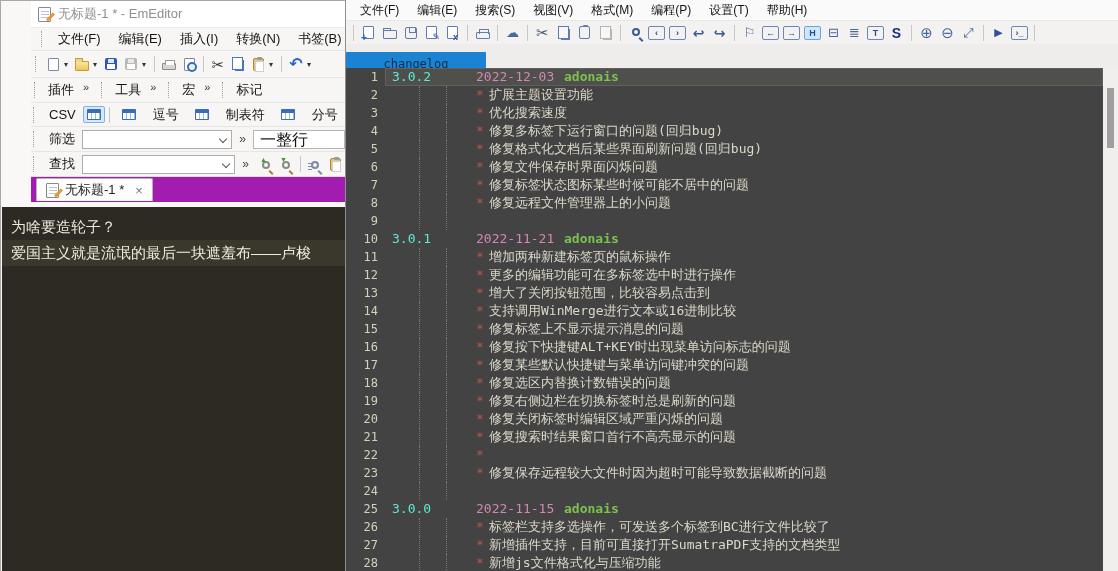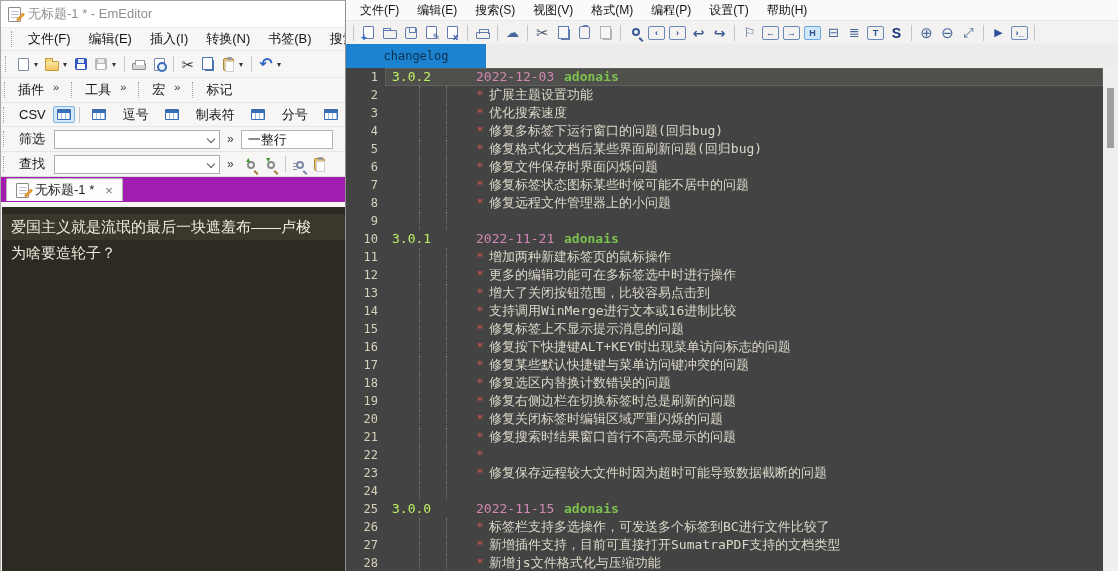--- a/index.html
+++ b/index.html
@@ -2,42 +2,42 @@
 <html><head>
 <meta charset="utf-8">
 <style>
   * { margin:0; padding:0; box-sizing:border-box; }
   html,body { width:1118px; height:571px; overflow:hidden; background:#d8d8d8;
     font-family:"Liberation Sans","DejaVu Sans",sans-serif; }
   #stage { position:relative; width:1118px; height:571px; background:#fff; overflow:hidden; }
 
   
   #lw { position:absolute; left:0; top:0; width:345px; height:571px; background:#f9f8f7;
-        border-left:1px solid #a8a8a8; border-top:1px solid #a8a8a8; overflow:hidden; }
+        border-left:1px solid #a8a8a8; border-top:1px solid #a8a8a8; overflow:hidden;padding-left:30px; }
   .titlebar { height:26px; background:#ffffff; display:flex; align-items:center; padding-left:7px; gap:7px; }
   .title { font-size:13px; color:#8f8f8f; white-space:nowrap; }
   .menubar { height:23px; background:#f7f6f5; border-top:1px solid #ececec; display:flex; align-items:center; padding-left:8px; }
   .menubar .mi { padding:0 9px; font-size:13px; color:#141414; white-space:nowrap; }
   .row { display:flex; align-items:center; background:#f7f6f5; border-top:1px solid #e6e6e6; overflow:hidden; white-space:nowrap; }
   .tbar { height:27px; padding-left:2px; }
   .grouprow { height:25px; }
   .grp { display:flex; align-items:center; height:100%; padding:0 9px 0 1px; }
   .grp .glabel { font-size:13px; color:#141414; margin-left:6px; }
   .more { font-size:11px; color:#333; margin-left:9px; position:relative; top:-3px; }
   .csvrow { height:24px; }
   .csvlabel { font-size:13px; color:#141414; margin:0 7px 0 8px; }
   .csvitem { display:flex; align-items:center; gap:17px; margin:0 8px; font-size:13px; color:#141414; }
   .frow { height:25px; }
   .flabel { font-size:13px; color:#141414; margin:0 7px 0 8px; width:28px; }
   .combo { width:166px; height:19px; background:#fff; border:1px solid #adadad; position:relative; }
   .chev { position:absolute; right:5px; top:5px; width:6px; height:6px;
           border-right:1.4px solid #555; border-bottom:1.4px solid #555; transform:rotate(45deg); }
   .gchev { font-size:12px; color:#444; margin:0 7px; }
   .modefield { height:19px; min-width:92px; background:#fff; border:1px solid #b5b5b5;
-               font-size:13px; line-height:17px; padding:0 6px; color:#141414; }
+               font-size:16px; line-height:17px; padding:0 6px; color:#141414; }
   .doctabbar { height:26px; background:#a21caf; border-top:1px solid #dcdcdc; display:flex; align-items:center; padding-left:5px; }
   .doctab { height:23px; background:#fdfdfd; border:1px solid #b3b3b3; border-bottom:none;
             border-radius:2px 2px 0 0; display:flex; align-items:center; padding:0 9px; gap:6px; }
   .doctab .t { font-size:13px; color:#222; }
   .doctab .x { font-size:13px; color:#787878; margin-left:5px; }
   #lcontent { position:absolute; left:1px; right:0; top:206px; bottom:0; background:#2c2a22; padding-top:7px; }
   .lline { height:26px; line-height:26px; padding-left:9px; font-size:15px; color:#edeadb; white-space:nowrap; }
   .lline.cur { background:#3a382c; }
 
   
@@ -118,30 +118,30 @@
   
   #rw { position:absolute; left:345px; top:0; width:773px; height:571px; background:#efeeec;
         border-left:1px solid #8f8f8f; overflow:hidden; }
   .rmenubar { height:20px; background:#fbfafa; display:flex; align-items:center; padding-left:5px; }
   .rmenubar .mi { padding:0 9px; font-size:12px; color:#141414; white-space:nowrap; }
   .rtbar { height:24px; background:#f3f2f0; border-top:1px solid #e8e8e8; display:flex; align-items:center; padding-left:3px; overflow:hidden; }
   .rtbar .tbi { width:21px; height:18px; }
   .rtabbar { height:24px; background:#eeedec; display:flex; }
   .rtab { width:140px; height:24px; background:#1b83d2; color:#10304a;
           font-family:"DejaVu Sans Mono","Liberation Mono",monospace; font-size:12px;
-          display:flex; align-items:center; justify-content:center; }
+          display:flex; align-items:center; justify-content:center;margin-top:8px; }
   #reditor { position:absolute; left:0; right:0; top:68px; bottom:0; background:#434343;
              font-family:"DejaVu Sans Mono","DejaVu Sans",monospace; overflow:hidden; }
   .eline { position:relative; height:18px; line-height:18px; font-size:13px; }
   .eline.cur .hl { position:absolute; left:39px; right:15px; top:0; bottom:0; background:#4f4f4c;
                    box-shadow:inset 0 0 0 1px #606060; }
   .lno { position:absolute; left:0; top:0; width:32px; text-align:right; color:#d6d1ba; font-size:12px; }
   .lbody { position:absolute; left:40px; right:15px; top:0; bottom:0; }
   .seg { position:absolute; top:0; white-space:nowrap; }
-  .v { left:6px; color:#bef264; }
+  .v { left:6px; color:#5eead4; }
   .d { left:90px; color:#d287b4;text-align:right; }
   .a { left:178px; color:#7cc24e; font-weight:bold; }
   .st { left:90px; color:#bf544c; }
   .tx { left:103px; color:#dbd8c9; }
   .g1,.g2 { position:absolute; top:0; bottom:0; border-left:1px dotted #7a7665; }
   .g1 { left:33px; } .g2 { left:60px; }
   #rscroll { position:absolute; right:0; top:68px; width:15px; bottom:0; background:#f0efee; }
   #rthumb { position:absolute; left:4px; top:20px; width:7px; height:60px; background:#9f9f9f; }
 </style>
 </head>
@@ -286,22 +286,22 @@
         </span>
     </div>
     <div class="doctabbar">
       <span class="doctab">
         <span class="ico ic-emdoc"></span>
         <span class="t">无标题-1 *</span>
         <span class="x">×</span>
       </span>
     </div>
     <div id="lcontent">
+        <div class="lline">为啥要造轮子？</div>
         <div class="lline cur">爱国主义就是流氓的最后一块遮羞布——卢梭</div>
-        <div class="lline">为啥要造轮子？</div>
       </div>
   </div>
 
   <div id="rw">
     <div class="rmenubar">
       <span id="rmenu" style="display:flex">
           <span class="mi">文件(F)</span>
           <span class="mi">编辑(E)</span>
           <span class="mi">搜索(S)</span>
           <span class="mi">视图(V)</span>

